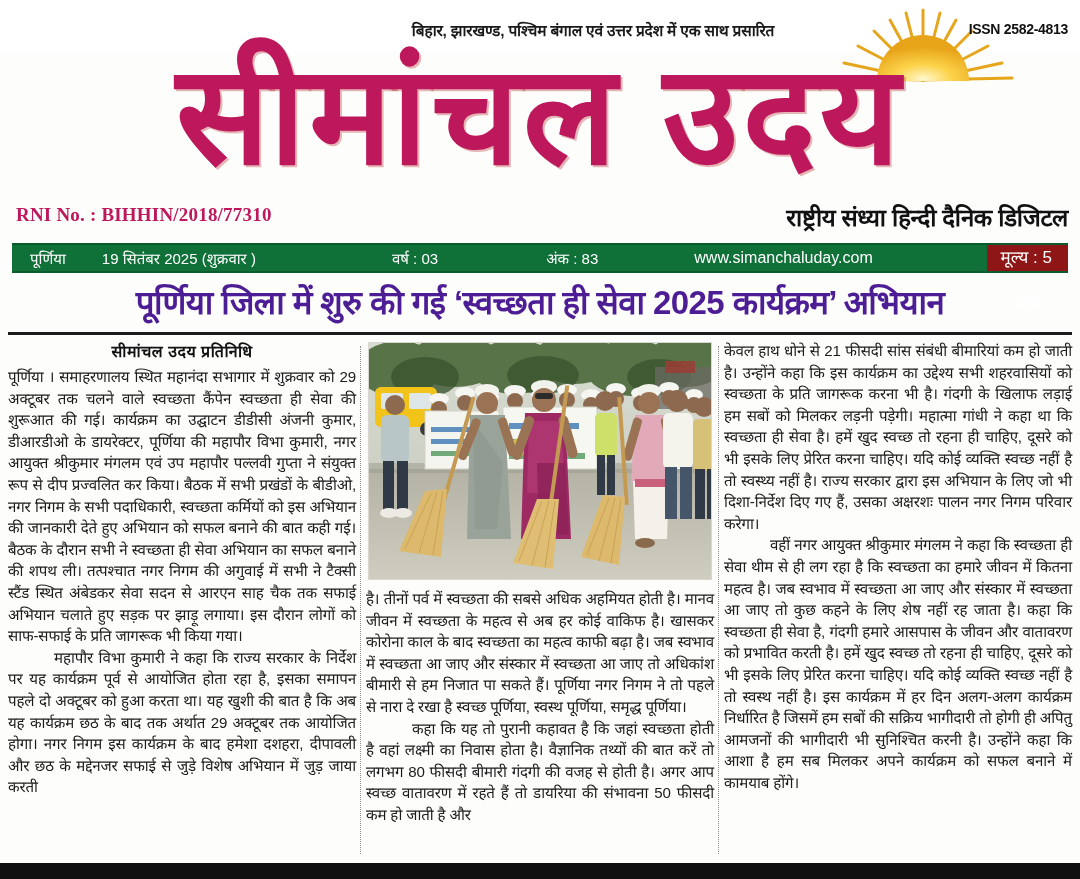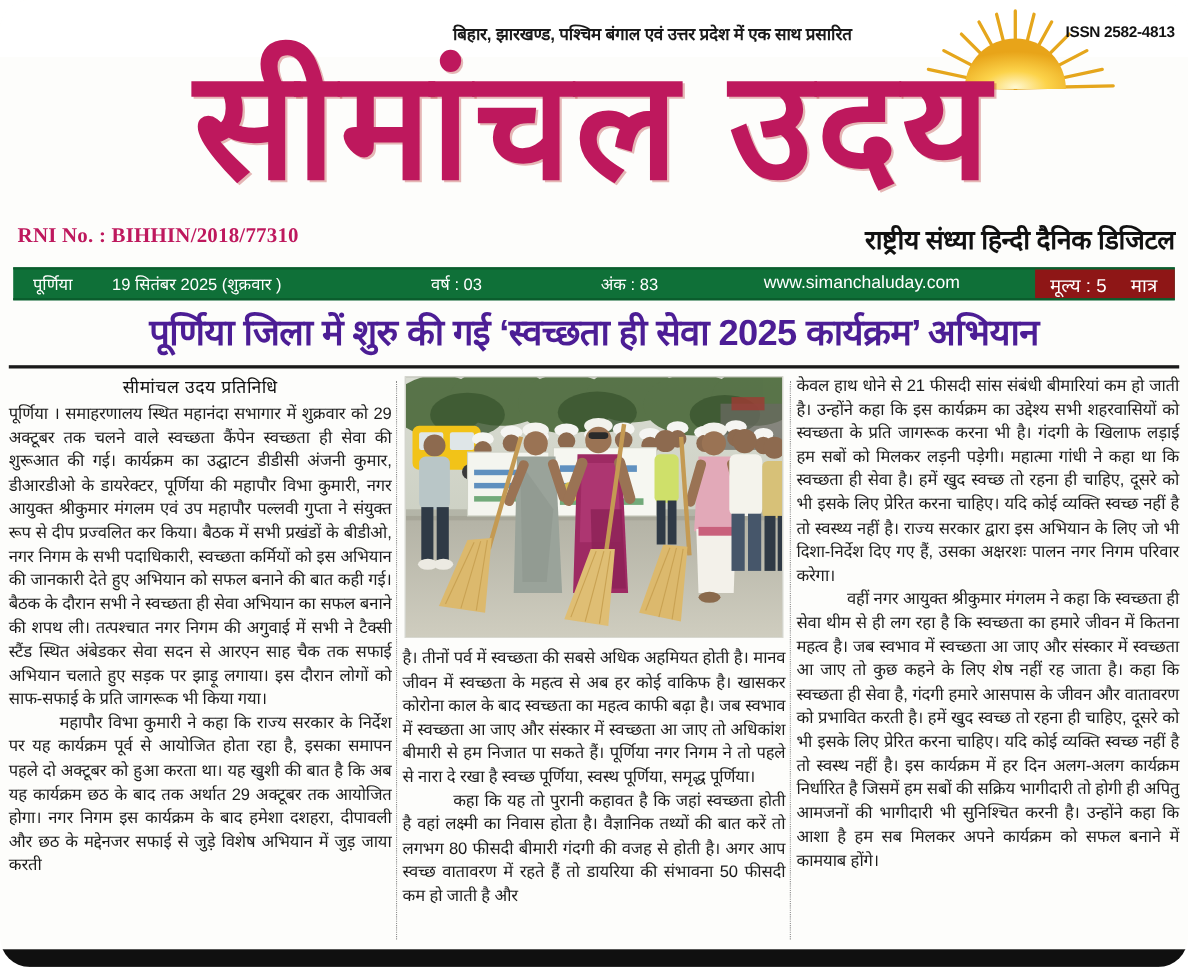--- a/index.html
+++ b/index.html
@@ -9,21 +9,20 @@
   }
   body {
     font-family: "Liberation Sans", sans-serif;
   }
   #page {
     position: relative;
     width: 1080px;
     height: 879px;
     background: #fdfdfb;
     overflow: hidden;
-    border-radius: 27px;
   }
 
   
   .top-strip {
     position: absolute;
     left: 0; top: 0;
     width: 1080px;
     height: 52px;
     background: #ffffff;
   }
@@ -128,20 +127,21 @@
   .gb-issue   { margin-left: 108px; }
   .gb-site    { margin-left: 96px; font-size: 16px; }
   .gb-price-box {
     margin-left: auto;
     height: 26px;
     background: #8e1616;
     display: flex;
     align-items: center;
     padding: 0 16px 0 14px;
     gap: 22px;
+    flex-direction: column;
   }
   .gb-price-box .gb-item { font-size: 17px; }
 
   
   .headline-wrap {
     position: absolute;
     left: 8px; top: 280px;
     width: 1064px;
     height: 52px;
     border-bottom: 3px solid #1a1a1a;
@@ -179,21 +179,21 @@
     position: absolute;
     left: 4px; top: 6px;
     width: 0;
     height: 508px;
     border-left: 1px dotted #8d8d8d;
   }
 
   .byline {
     text-align: center;
     font-size: 16px;
-    font-weight: normal;
+    font-weight: bold;
     color: #111;
     font-family: "Liberation Sans", sans-serif;
     margin-bottom: 4px;
     letter-spacing: 0.5px;
   }
   .para {
     font-size: 15.1px;
     line-height: 21.6px;
     color: #1b1b1b;
     text-align: justify;

